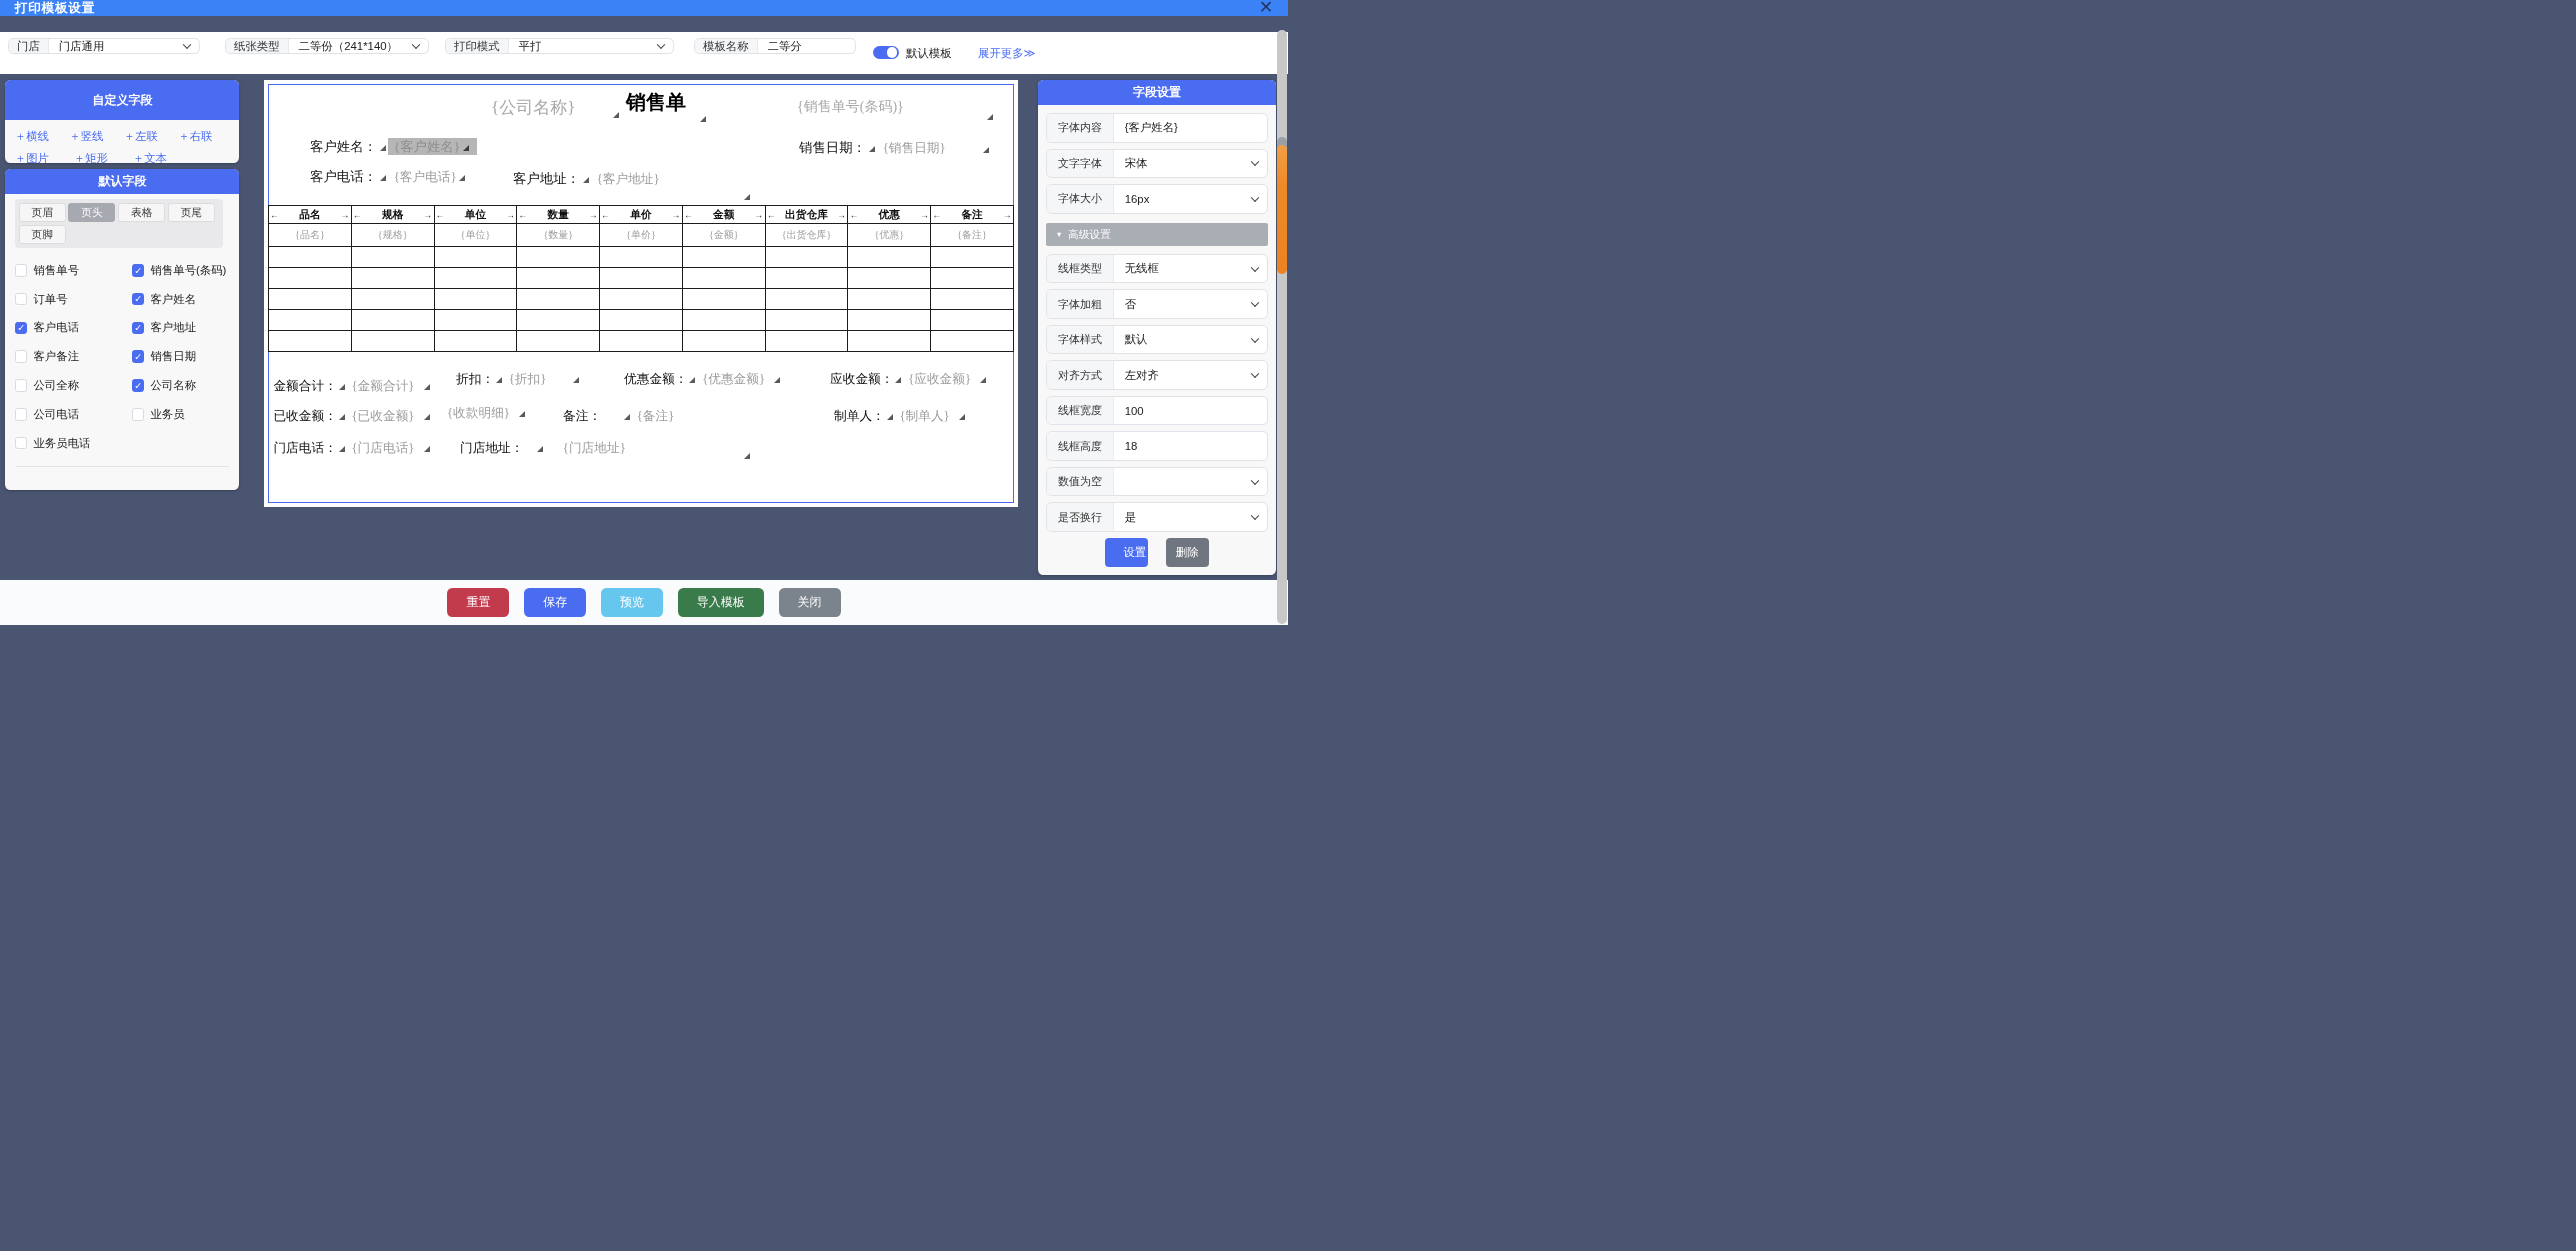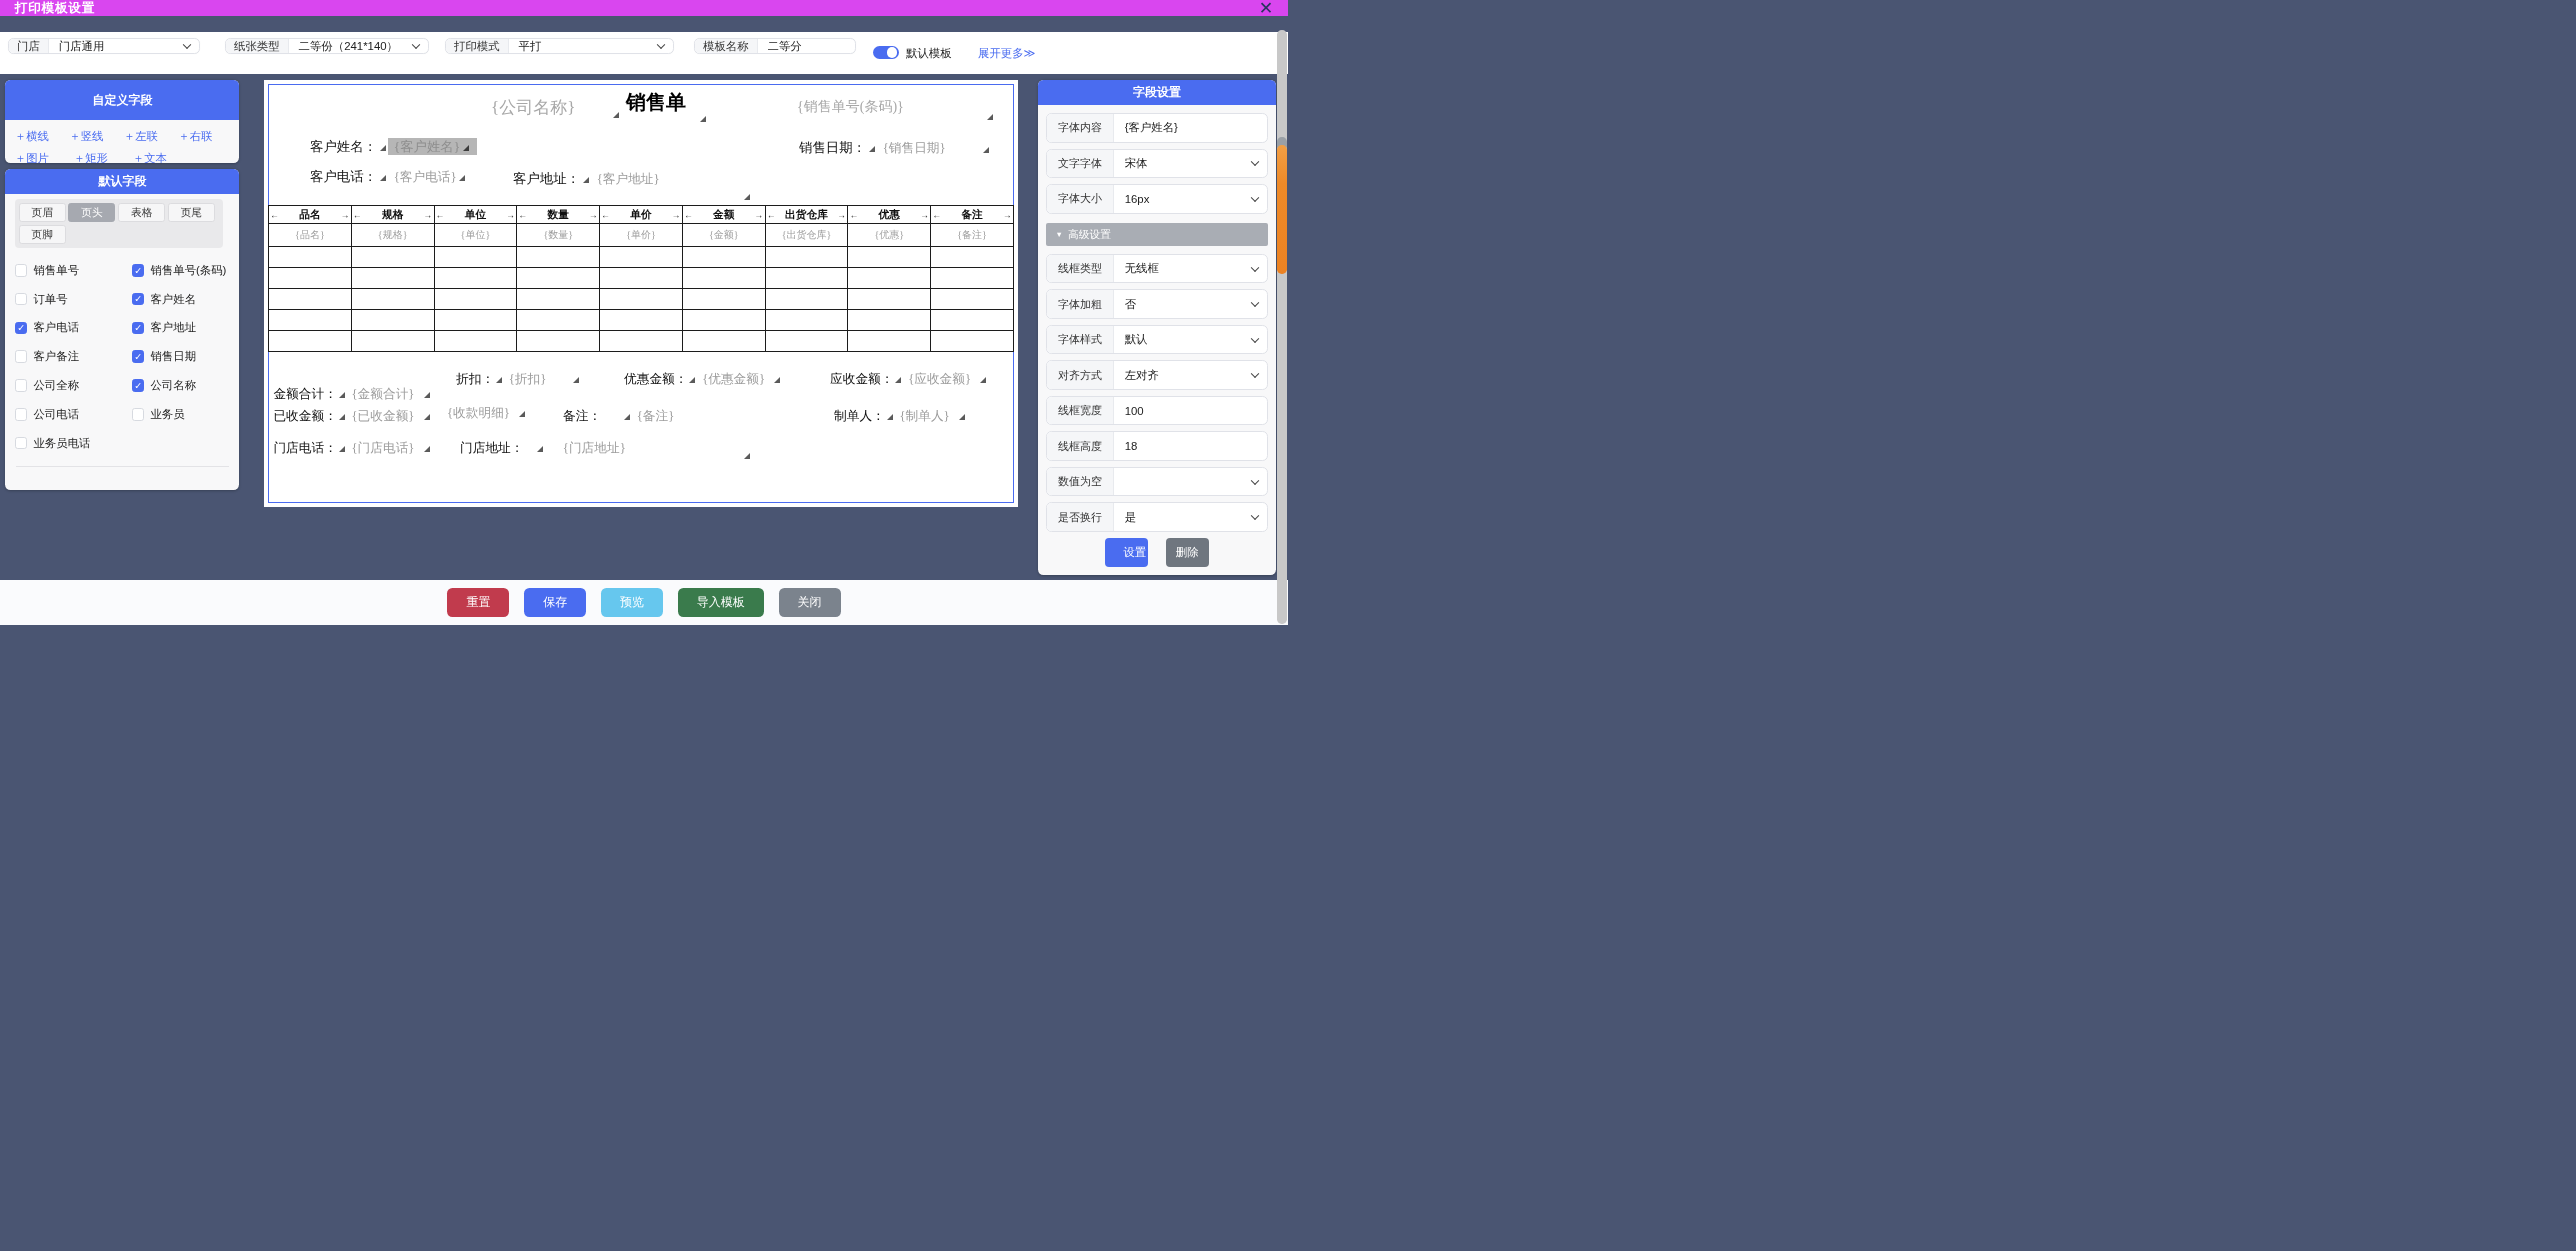--- a/index.html
+++ b/index.html
@@ -2,21 +2,21 @@
 <html style="font-size:10.7px"><head>
 <meta charset="utf-8">
 <style>
   * { margin:0; padding:0; box-sizing:border-box; }
   html,body { width:1288px; height:625px; overflow:hidden;
     font-family:"Liberation Sans","DejaVu Sans",sans-serif; background:#4a5572; }
   .app { position:relative; width:1288px; height:625px; }
 
   
   .titlebar { position:absolute; left:0; top:0; width:100%; height:16px;
-    background:#d946ef; display:flex; align-items:flex-start; padding:0 14.8px; }
+    background:#3b82f6; display:flex; align-items:center; padding:0 14.8px; }
   .titlebar .ttl { color:#fff; font-size:12.7px; font-weight:bold; letter-spacing:0.7px; }
   .titlebar .close { margin-left:auto; color:#27355e; font-size:17.4px; font-weight:bold;
     cursor:pointer; line-height:1; }
 
   
   .toolbar { position:absolute; left:0; top:32px; width:100%; height:42px; background:#fff; }
   .ctrl { position:absolute; top:6px; height:16px; border:0.7px solid #e0e2e8; border-radius:5.4px;
     background:#fff; display:flex; align-items:stretch; overflow:hidden;
     box-shadow:0 0 1.3px rgba(0,0,0,.04); }
   .ctrl .clabel { background:#f5f6f8; border-right:0.7px solid #e8eaee; display:flex;
@@ -444,21 +444,21 @@
               <td class="erow"></td>
               <td class="erow"></td>
               <td class="erow"></td>
               <td class="erow"></td>
               <td class="erow"></td>
               <td class="erow"></td>
             </tr>
       </tbody>
         </table>
 
-      <span class="tgroup" style="left:9.4px;top:306px;"><span class="lbl">金额合计：</span><i class="hdl"></i><span class="ph">{金额合计}</span><i class="hdl end"></i></span>
+      <span class="tgroup" style="left:9.4px;top:298px;"><span class="lbl">金额合计：</span><i class="hdl"></i><span class="ph">{金额合计}</span><i class="hdl end"></i></span>
       <span class="tgroup" style="left:192px;top:291px;"><span class="lbl">折扣：</span><i class="hdl"></i><span class="ph">{折扣}</span><i class="hdl end" style="margin-left:27px;"></i></span>
       <span class="tgroup" style="left:360px;top:291px;"><span class="lbl">优惠金额：</span><i class="hdl"></i><span class="ph">{优惠金额}</span><i class="hdl end"></i></span>
       <span class="tgroup" style="left:566px;top:291px;"><span class="lbl">应收金额：</span><i class="hdl"></i><span class="ph">{应收金额}</span><i class="hdl end"></i></span>
 
       <span class="tgroup" style="left:9.4px;top:328px;"><span class="lbl">已收金额：</span><i class="hdl"></i><span class="ph">{已收金额}</span><i class="hdl end"></i></span>
       <span class="tgroup" style="left:183px;top:325px;"><span class="ph" style="margin-left:0;">{收款明细}</span><i class="hdl end"></i></span>
       <span class="tgroup" style="left:299px;top:328px;"><span class="lbl">备注：</span><i class="hdl end" style="margin-left:23px;"></i><span class="ph">{备注}</span></span>
       <span class="tgroup" style="left:570px;top:328px;"><span class="lbl">制单人：</span><i class="hdl"></i><span class="ph">{制单人}</span><i class="hdl end"></i></span>
 
       <span class="tgroup" style="left:9.4px;top:360px;"><span class="lbl">门店电话：</span><i class="hdl"></i><span class="ph">{门店电话}</span><i class="hdl end"></i></span>

